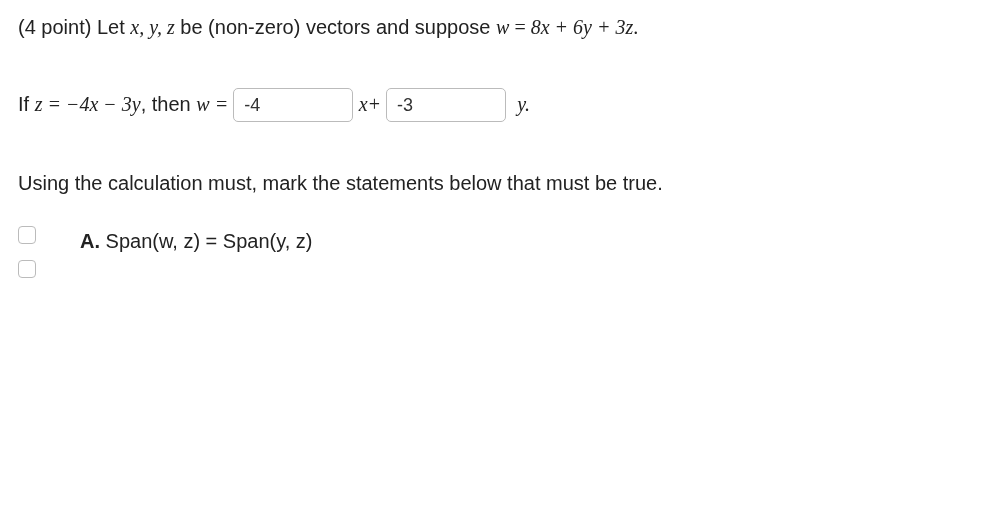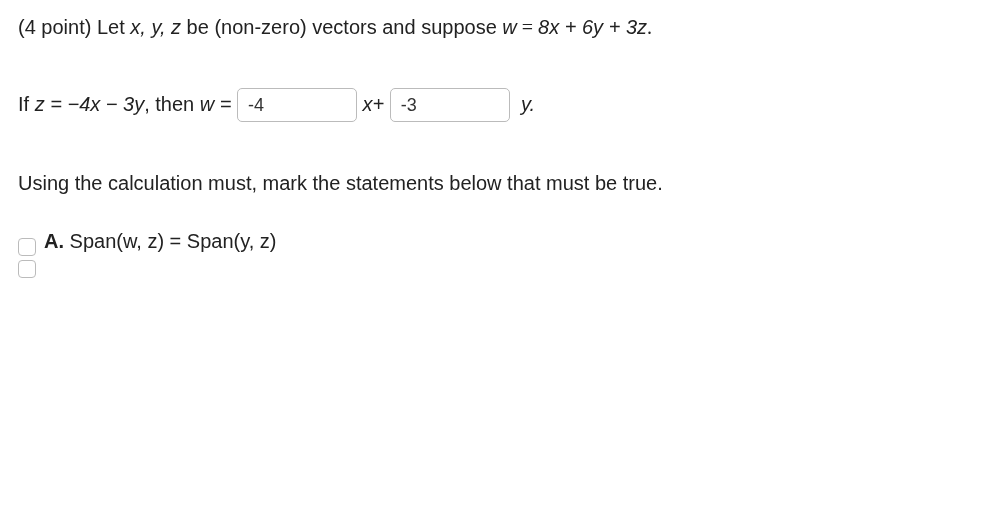--- a/index.html
+++ b/index.html
@@ -7,39 +7,39 @@
     padding: 12px 18px;
     font-family: Arial, Helvetica, sans-serif;
     font-size: 20px;
     color: #222;
     background: #fff;
     width: 996px;
     height: 522px;
     box-sizing: border-box;
     line-height: 1.5;
   }
-  .math-i { font-family: Liberation Sans, sans-serif; font-style: italic; }
+  .math-i { font-family: Liberation Serif, serif; font-style: italic; }
   .math-r { font-family: "Times New Roman", Times, serif; font-style: normal; }
   .para { margin-bottom: 18px; }
   .para2 { margin-top: 46px; margin-bottom: 18px; }
   input[type="text"] {
     width: 120px;
     height: 34px;
     font-size: 18px;
     padding: 2px 10px;
     border: 1px solid #bbb;
     border-radius: 5px;
     box-sizing: border-box;
     vertical-align: baseline;
     font-family: Arial, Helvetica, sans-serif;
     color: #333;
     background:#fff;
   }
   .options { margin-top: 28px; }
-  .opt-row { display:flex; align-items:flex-end; margin-bottom: 4px; }
+  .opt-row { display:flex; align-items:flex-start; margin-bottom: 4px; gap: 36px; }
   input[type="checkbox"] {
     width: 18px;
     height: 18px;
     margin: 0 8px 0 0;
     border: 1px solid #bbb;
     border-radius: 4px;
     appearance: none;
     background: #fff;
     box-sizing: border-box;
   }

